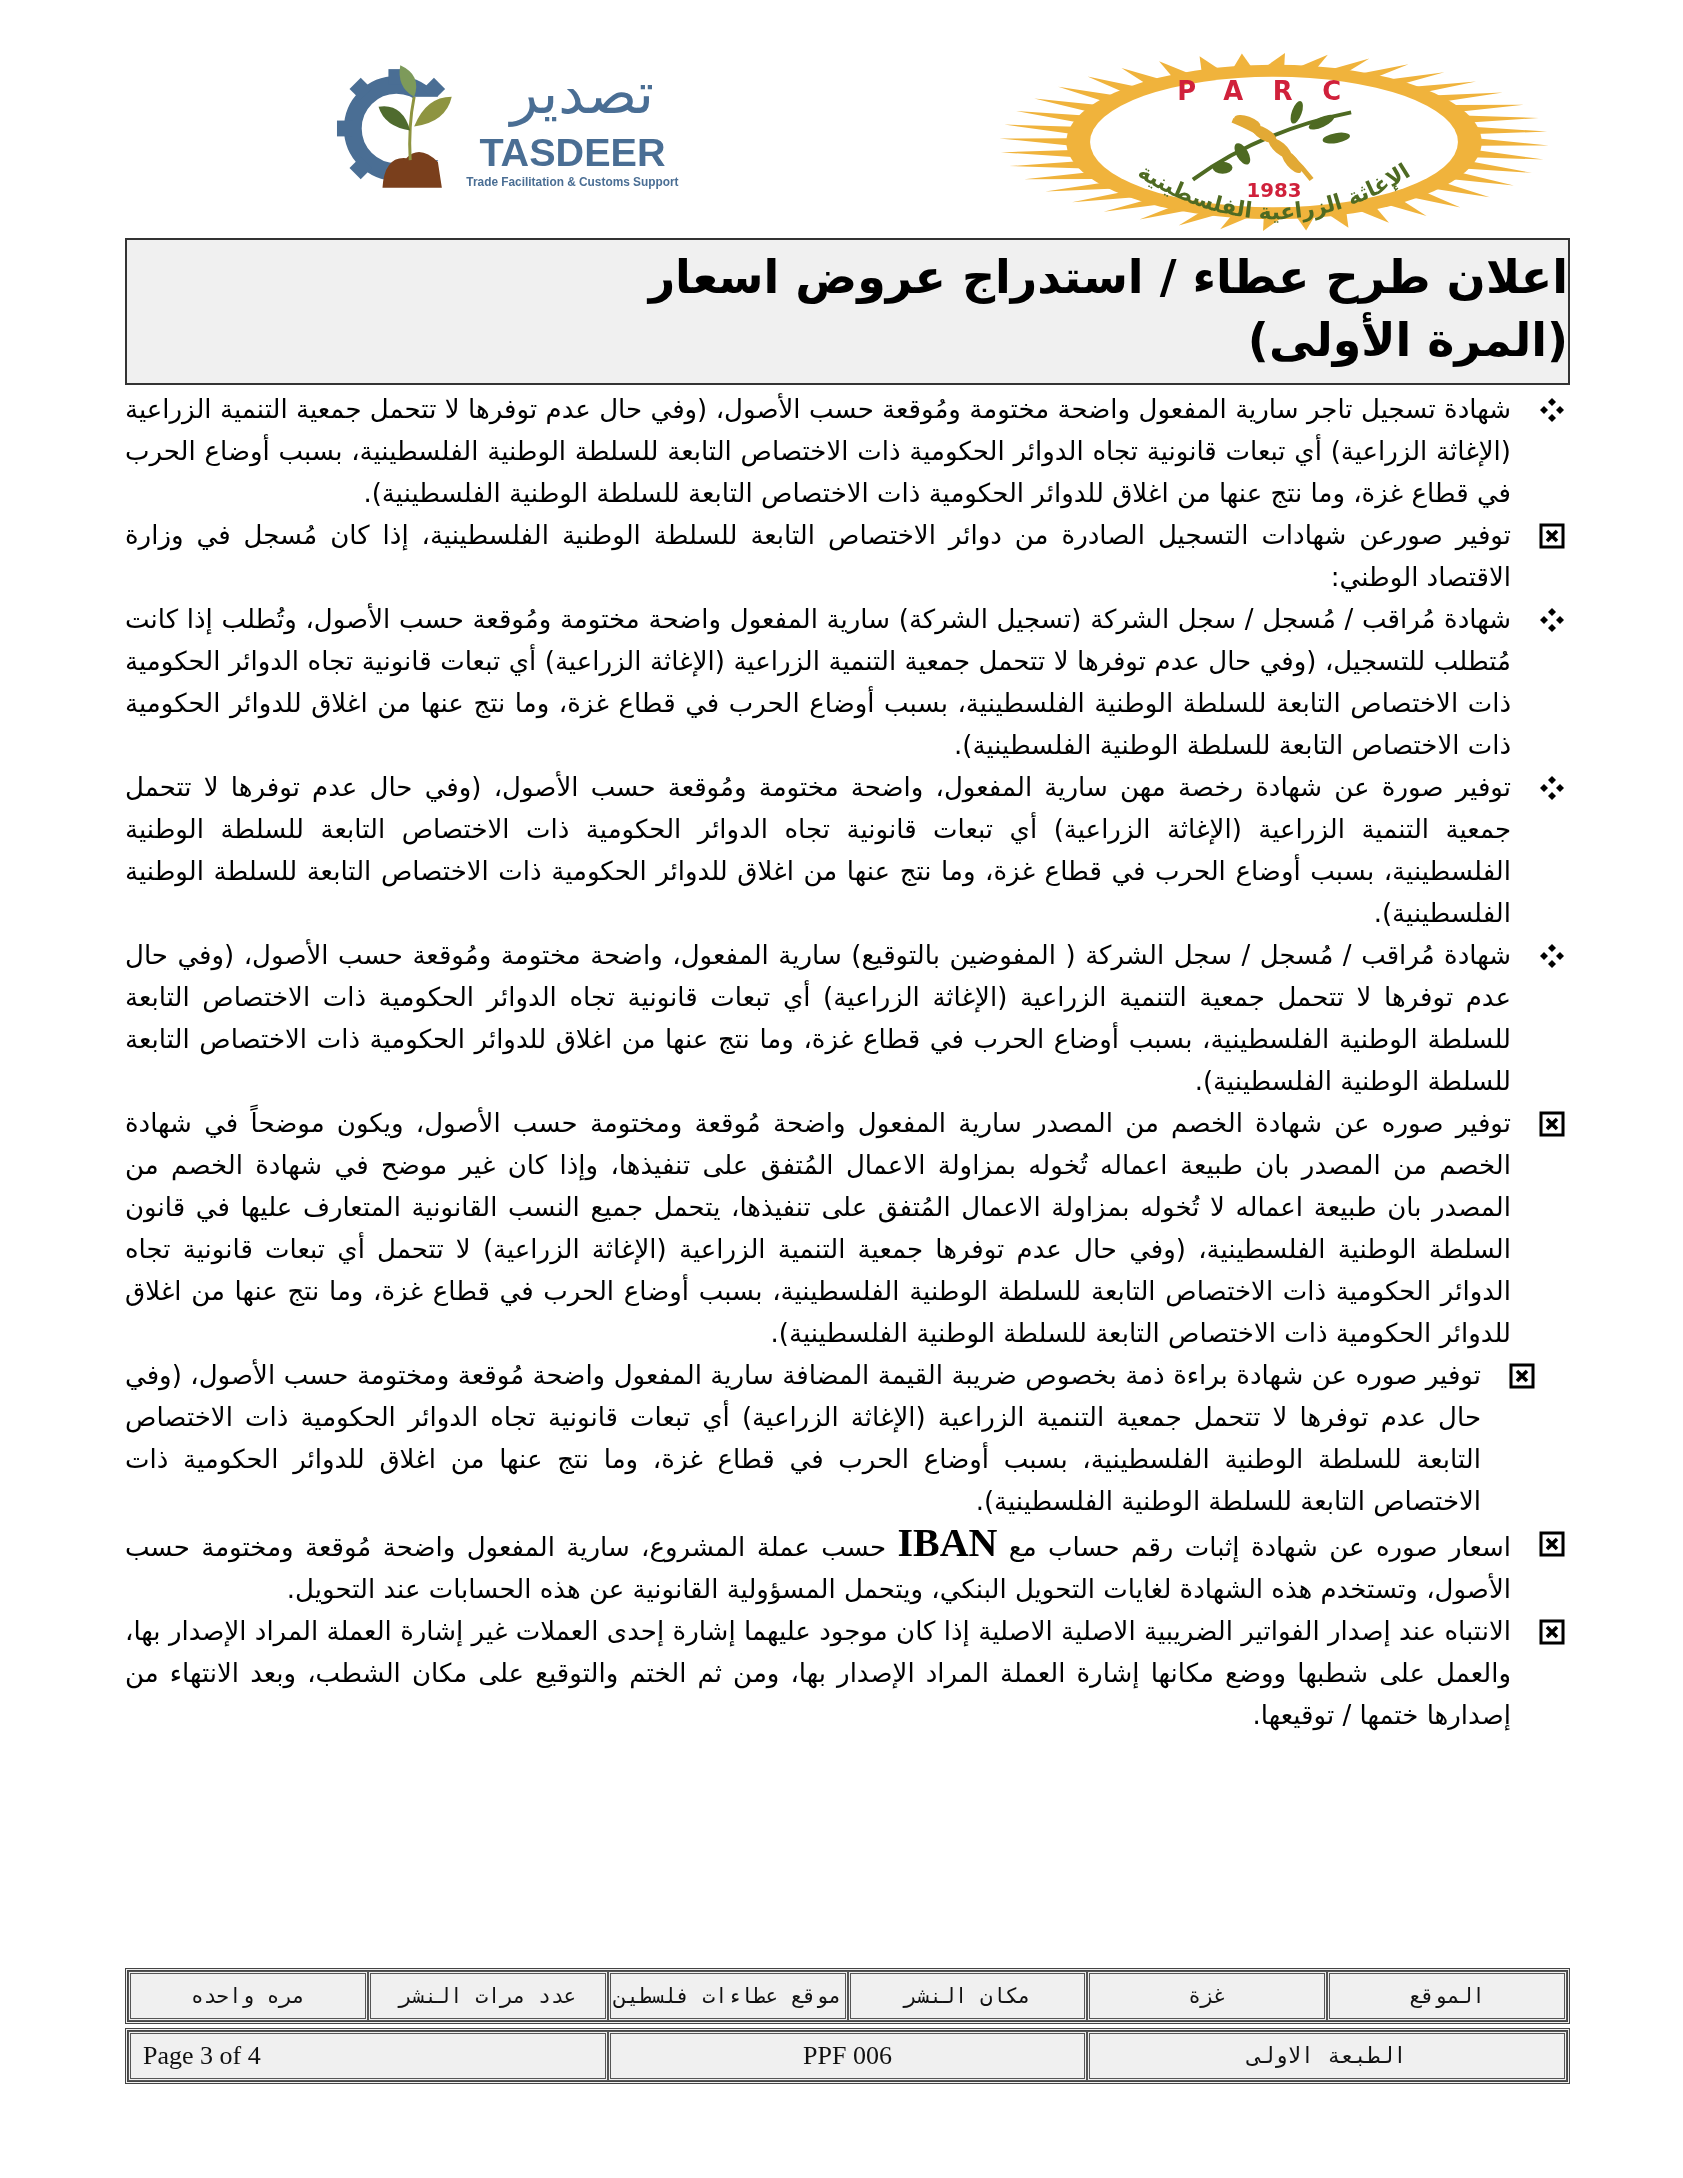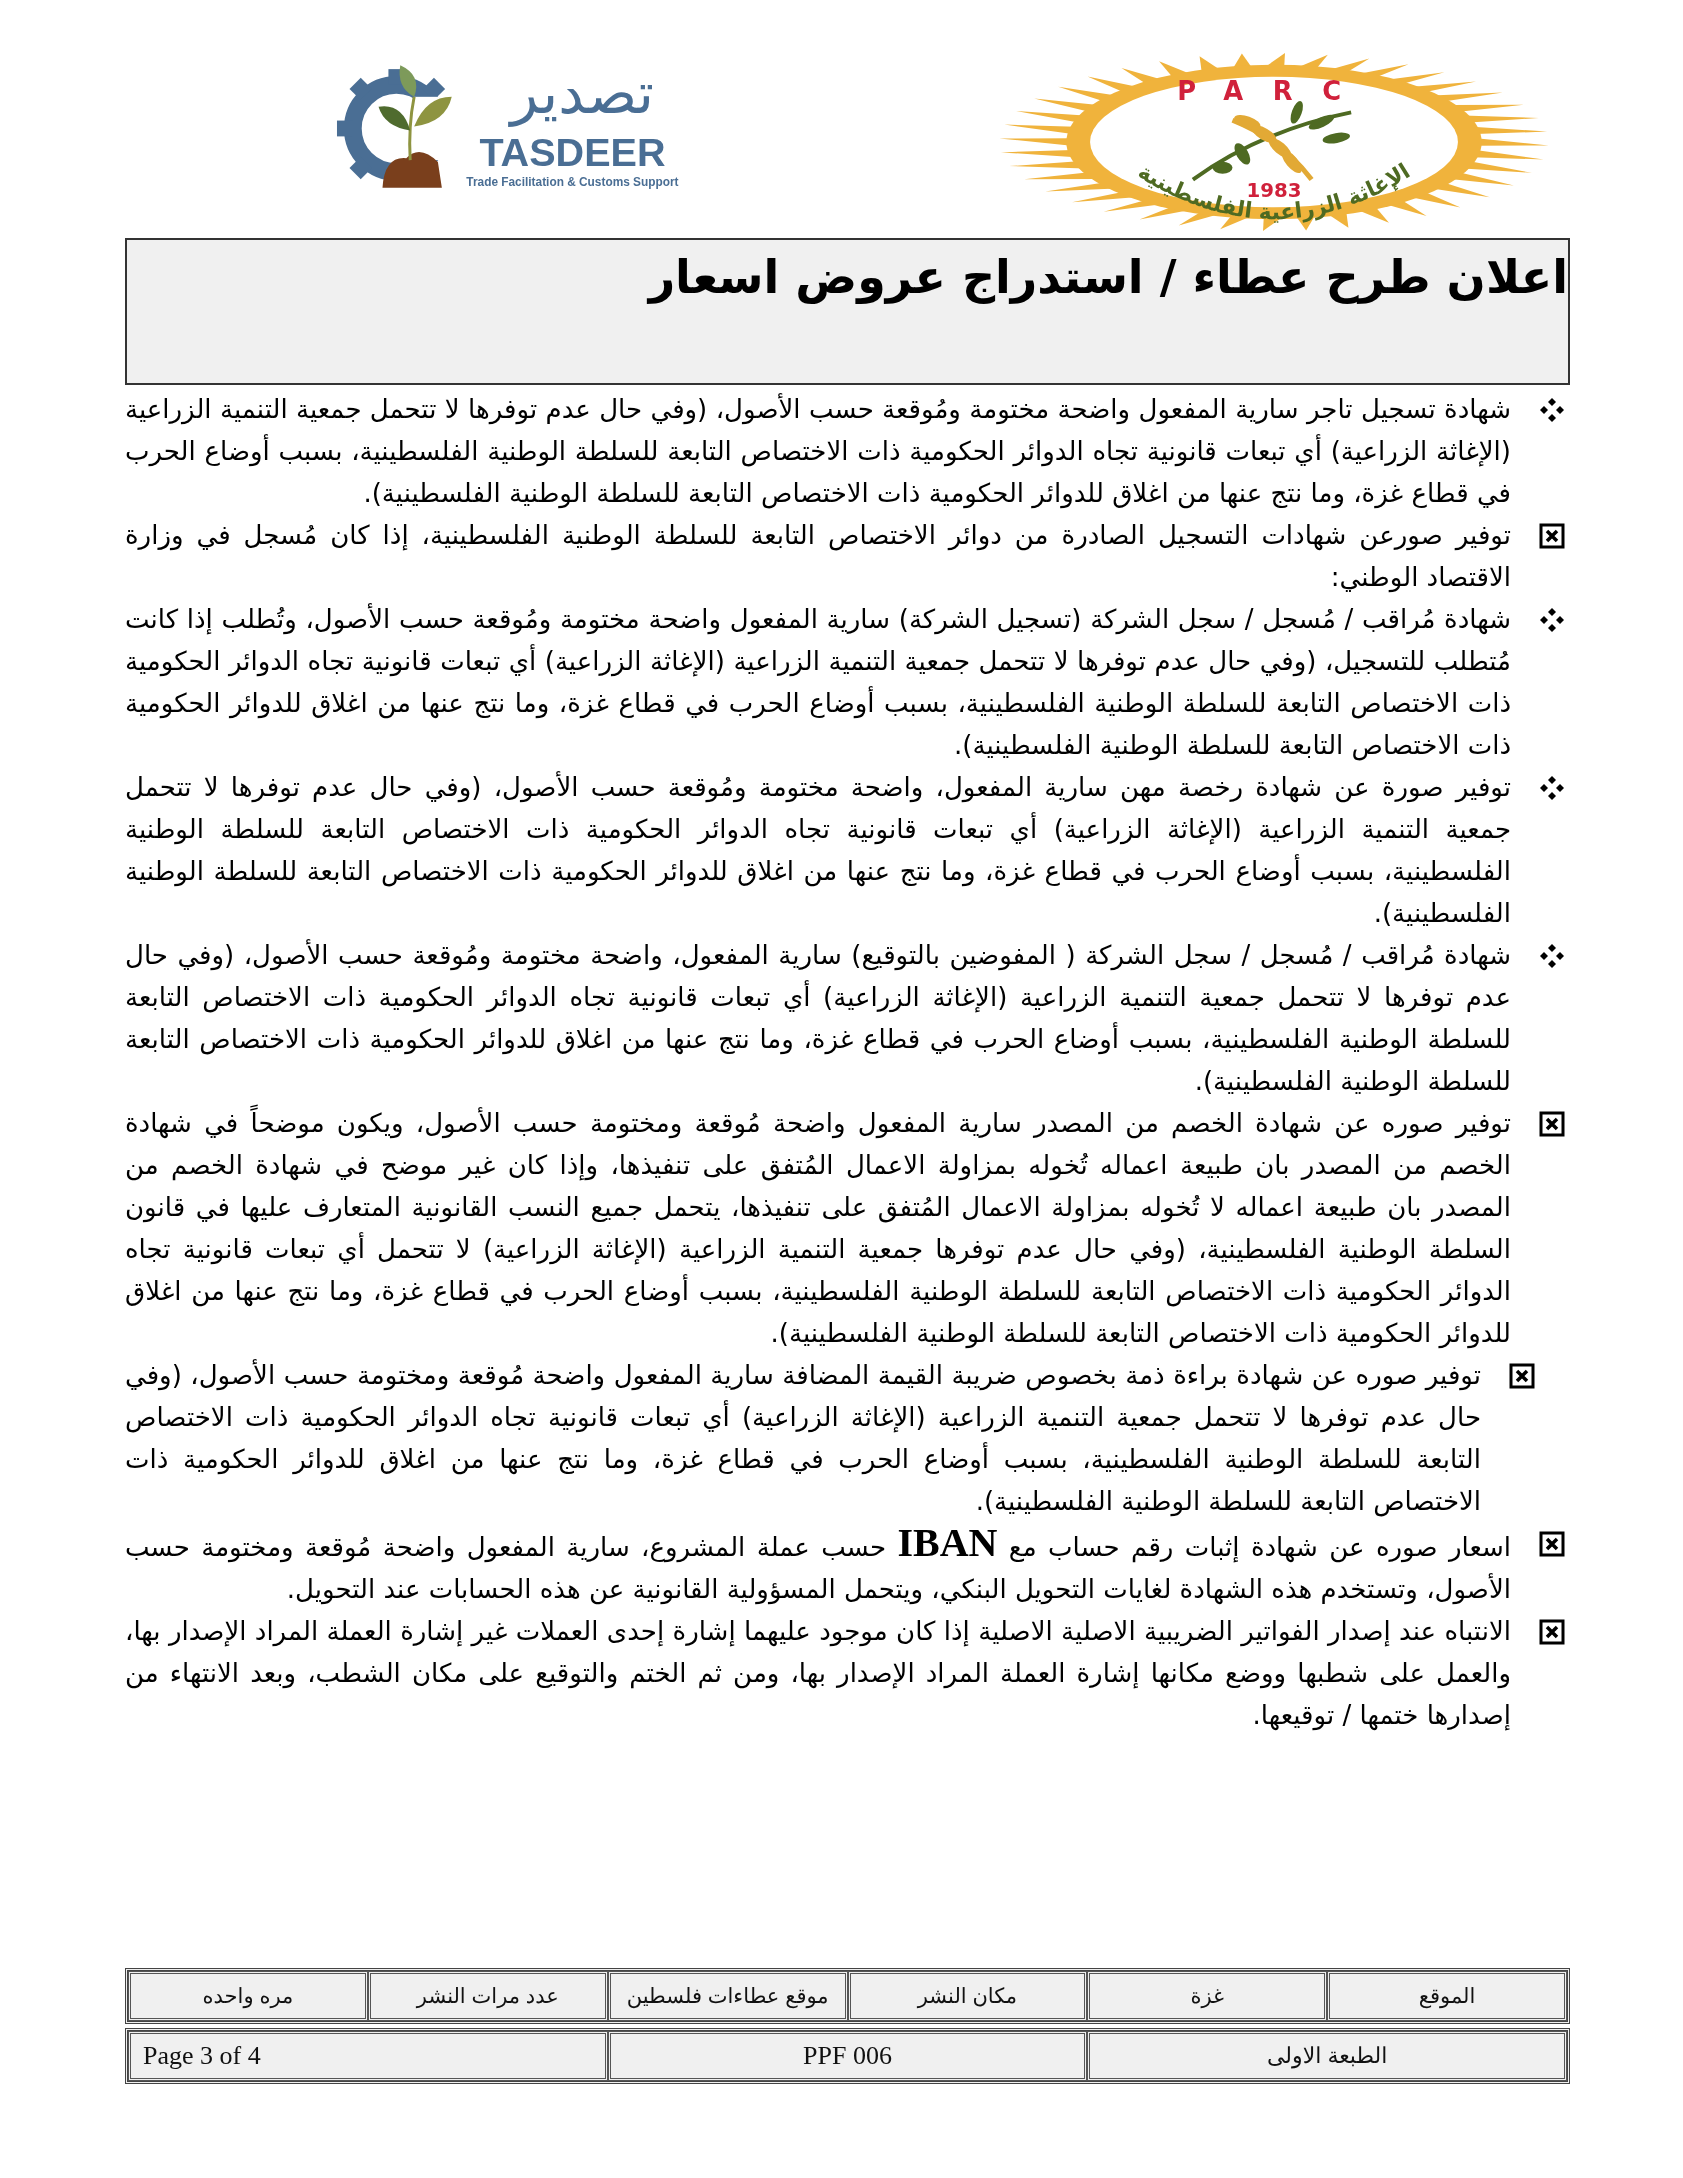--- a/index.html
+++ b/index.html
@@ -35,21 +35,21 @@
   }
   .iban { font-family: "Liberation Serif", serif; font-weight: bold; font-size: 40px; margin-top: 37px; }
 
   .footer-table {
     position: absolute; left: 125px; width: 1445px; border-collapse: separate;
     border-spacing: 0; direction: rtl; background: #f0f0f0;
     border: 3px double #444; box-sizing: border-box;
   }
   .footer-table td {
     border: 3px double #555; text-align: center; height: 44px; padding: 0;
-    font-family: Liberation Sans, sans-serif; font-size: 21px; color: #111;
+    font-family: Liberation Mono, monospace; font-size: 21px; color: #111;
   }
   .t1 { top: 1968px; }
   .t2 { top: 2028px; }
   .t2 td { font-size: 22px; }
   .t2 td.page { text-align: left; padding-left: 12px; font-family: Liberation Serif, serif; font-size: 26px; }
   .t2 td.code { font-family: "Liberation Serif", serif; font-size: 26px; margin-top: 34px; }
 </style>
 </head>
 <body>
 
@@ -143,20 +143,21 @@
     <text x="282" y="148" text-anchor="middle" font-family="DejaVu Sans, sans-serif" font-weight="bold" font-size="20" fill="#d0213b">1983</text>
     <path id="arcpath" d="M120 110 Q282 230 444 110" fill="none"></path>
     <text font-family="DejaVu Sans, sans-serif" font-weight="bold" font-size="22" fill="#4e6a22" direction="rtl">
       <textPath href="#arcpath" startOffset="50%" text-anchor="middle">الإغاثة الزراعية الفلسطينية</textPath>
     </text>
   </svg>
 </div>
 
 <div class="title-box">
   <div class="title-line first">اعلان طرح عطاء / استدراج عروض اسعار</div>
+  <div class="title-line">(المرة الأولى)</div>
 </div>
 
 <div class="content">
   <p class="item">
     <span class="bullet">
       <svg width="26" height="26" viewBox="0 0 26 26">
           <path d="M13 1l4 4-4 4-4-4zM5 9l4 4-4 4-4-4zM21 9l4 4-4 4-4-4zM13 17l4 4-4 4-4-4z" fill="#000"></path>
         </svg>
     </span>
     <span>شهادة تسجيل تاجر سارية المفعول واضحة مختومة ومُوقعة حسب الأصول، (وفي حال عدم توفرها لا تتحمل جمعية التنمية الزراعية (الإغاثة الزراعية) أي تبعات قانونية تجاه الدوائر الحكومية ذات الاختصاص التابعة للسلطة الوطنية الفلسطينية، بسبب أوضاع الحرب في قطاع غزة، وما نتج عنها من اغلاق للدوائر الحكومية ذات الاختصاص التابعة للسلطة الوطنية الفلسطينية).</span>

